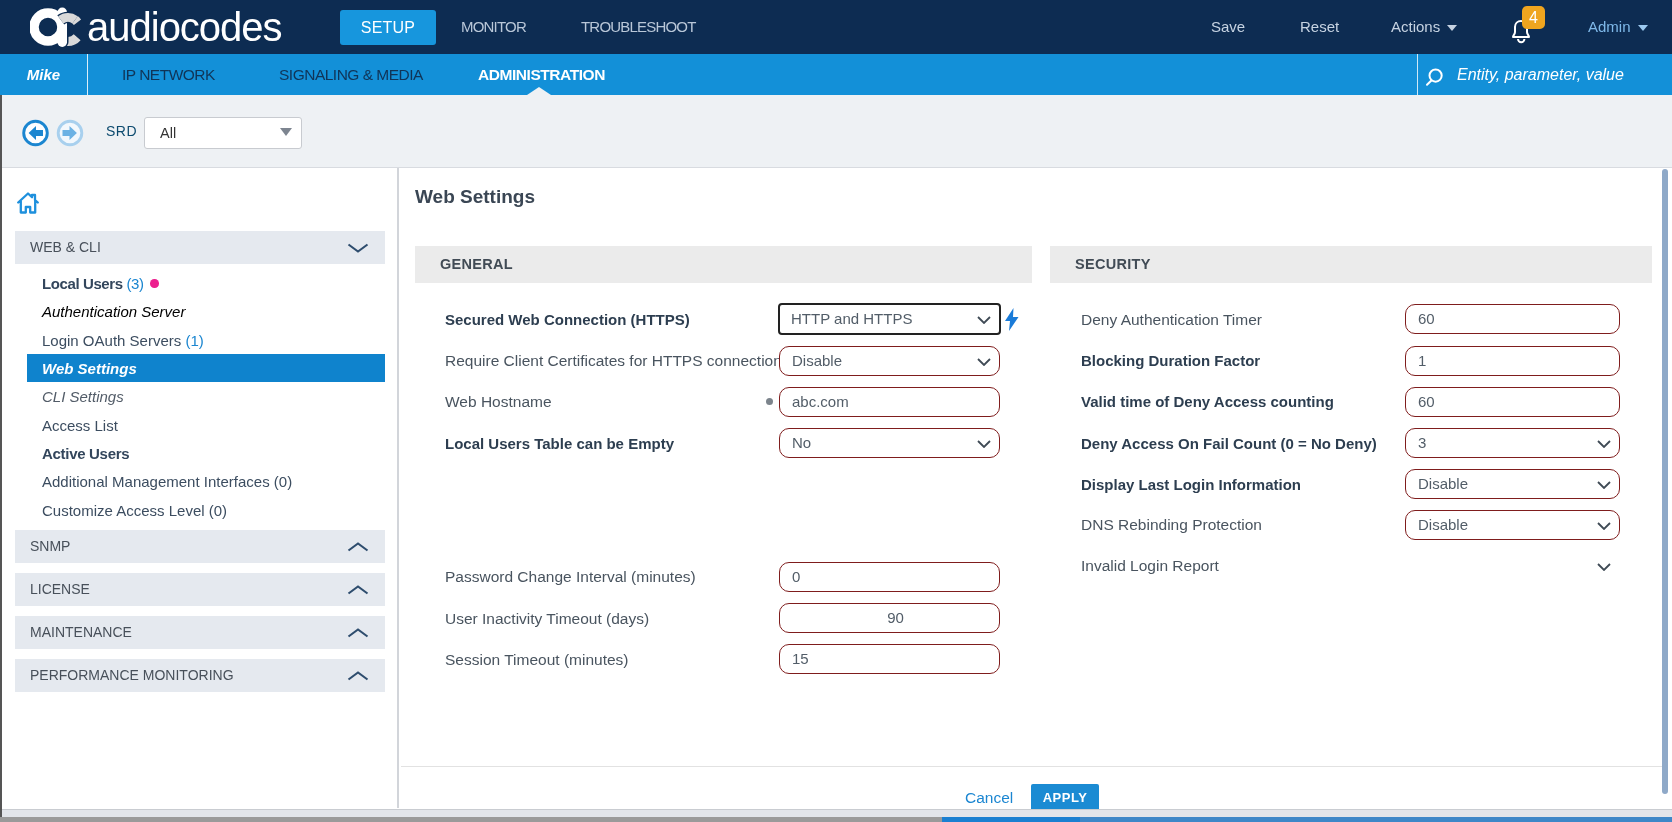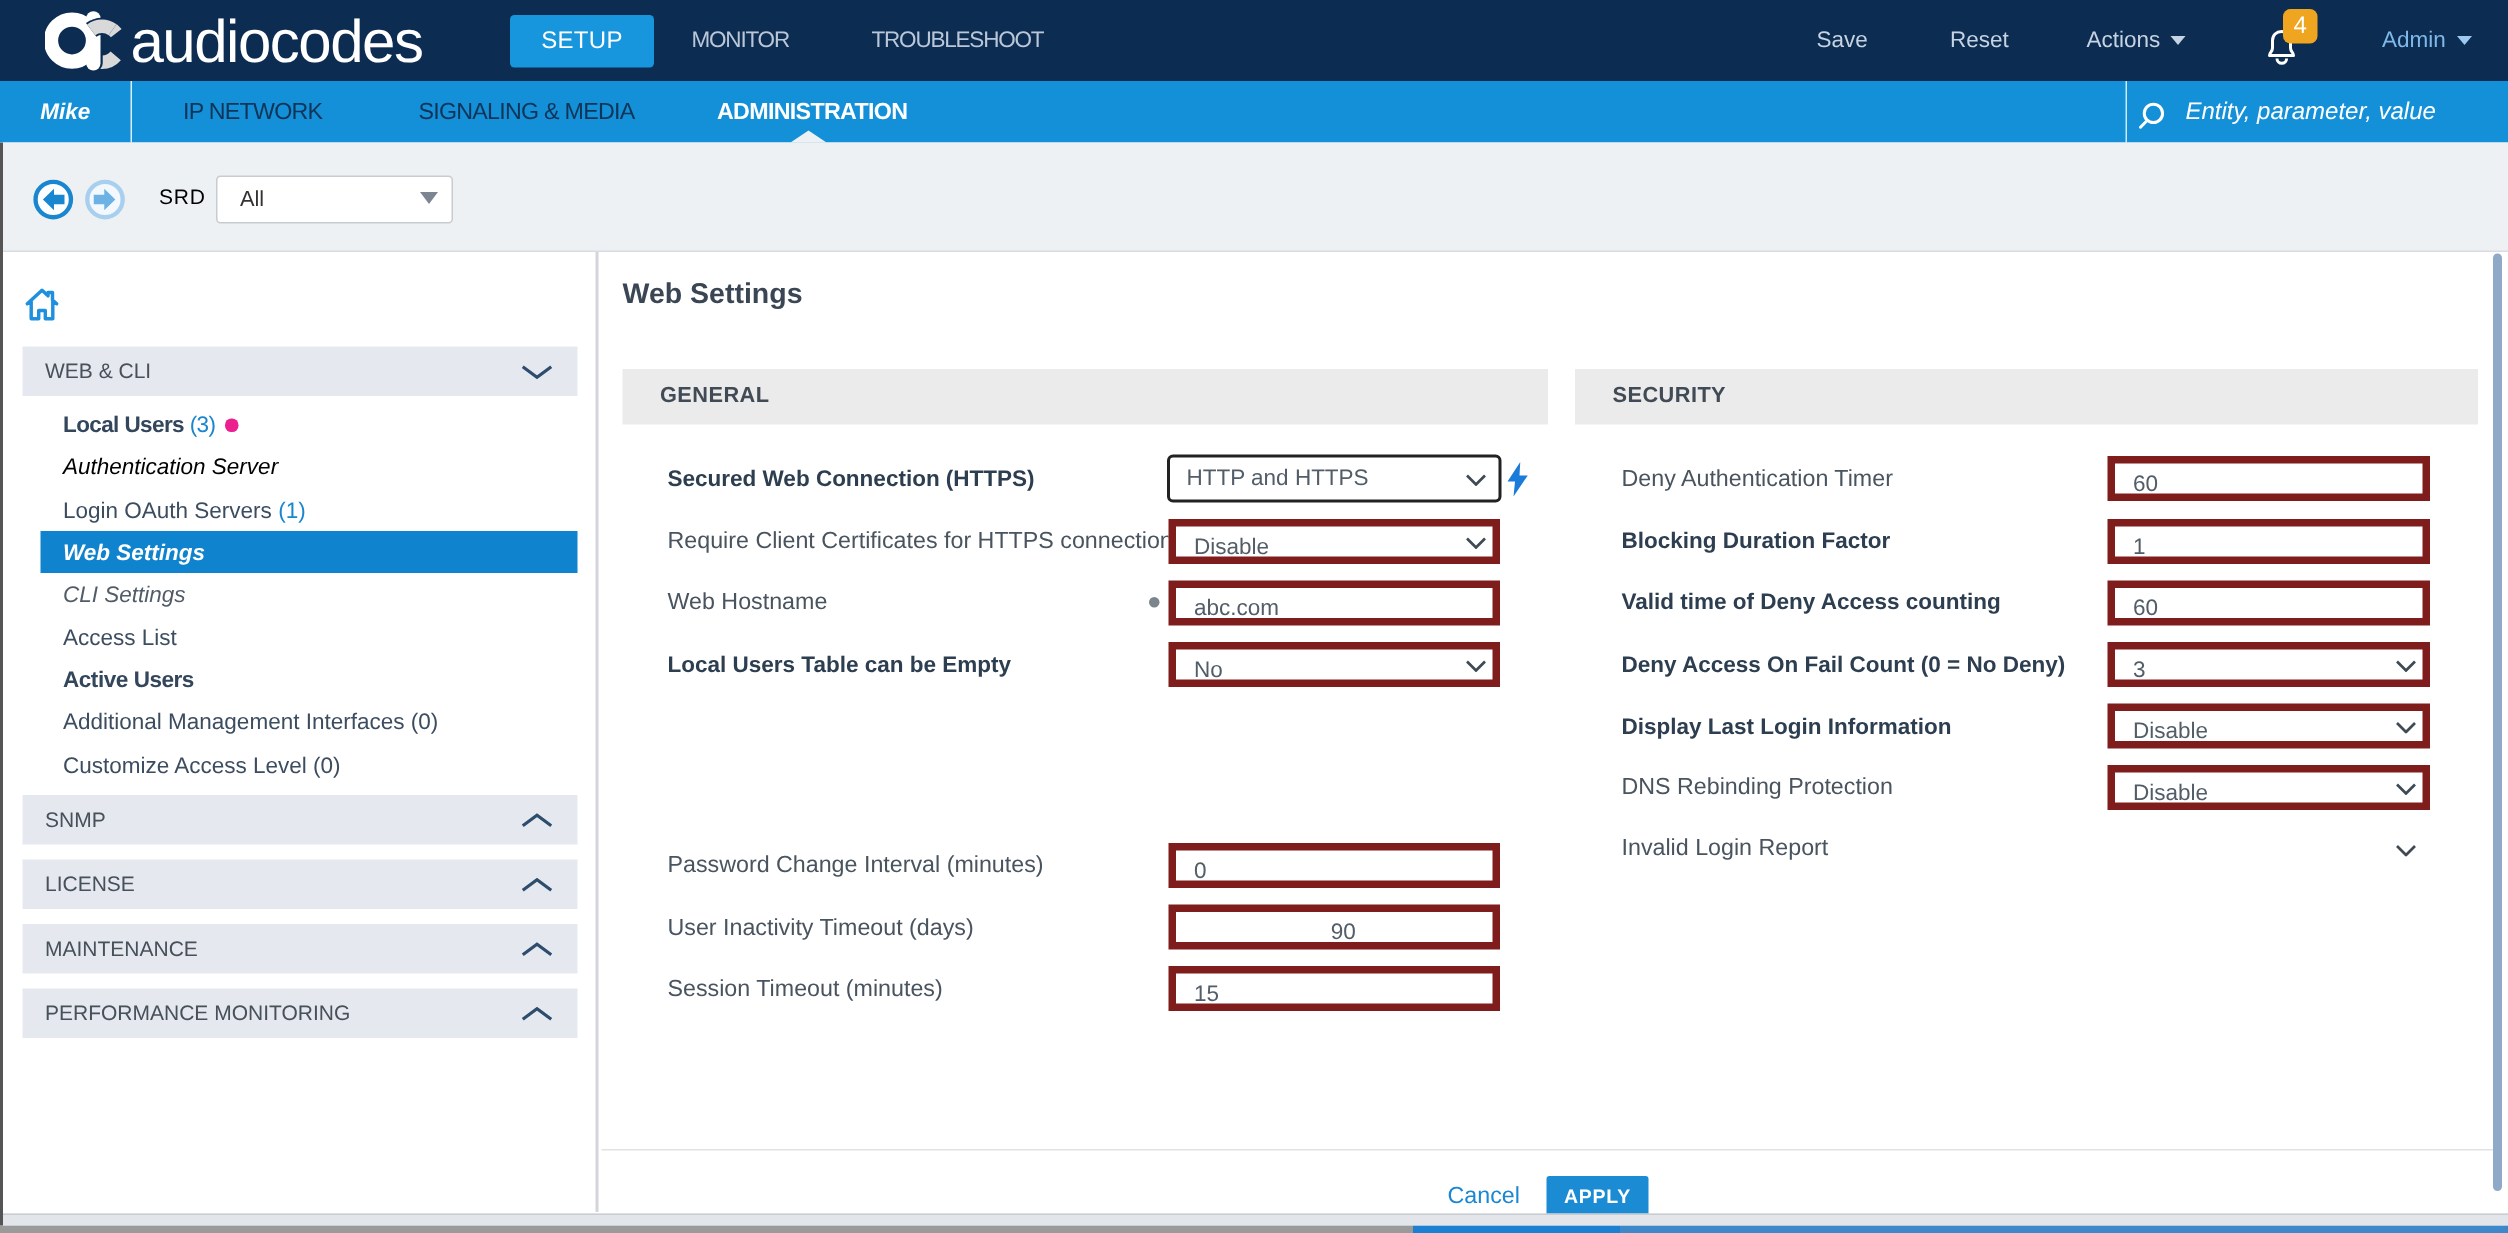--- a/index.html
+++ b/index.html
@@ -22,21 +22,21 @@
   
   #sidebar { position:absolute; left:0; top:168px; width:399px; height:640px; background:#fff; border-right:2px solid #d2d5da; }
   .sideband { position:absolute; left:15px; width:370px; height:33px; background:#e5e9ef; color:#48505a; font-size:14px; font-weight:400; line-height:33px; padding-left:15px; }
   .sitem { position:absolute; left:42px; font-size:15px; color:#3c4d60; white-space:nowrap; }
   .blue { color:#1b86d0; }
   
   #main { position:absolute; left:401px; top:168px; width:1271px; height:654px; background:#fff; }
   .secband { position:absolute; height:37px; background:#ebebeb; color:#414b55; font-size:14.5px; font-weight:700; line-height:37px; padding-left:25px; letter-spacing:0.3px; }
   .flabel { position:absolute; font-size:15.5px; color:#49545f; white-space:nowrap; }
   .fbold { font-weight:700; color:#2d3e50; font-size:15px; }
-  .ibox { position:absolute; background:#fff; border:5px solid #7f1d1d; border-radius:0; font-size:15px; color:#525d68; line-height:28px; padding-left:12px; }
+  .ibox { position:absolute; background:#fff; border:1px solid #7f1d1d; border-radius:10px; font-size:15px; color:#525d68; line-height:28px; padding-left:12px; }
   .chev { position:absolute; width:14px; height:8px; }
   
   #bandA { position:absolute; left:0; top:809px; width:1672px; height:8px; background:#e2e5ea; border-top:1px solid #c9ccd1; }
   #leftborder { position:absolute; left:0; top:95px; width:2px; height:722px; background:#555; }
 </style>
 </head>
 <body>
 <div id="app">
   <div id="topbar">
     <svg class="abs" style="left:30px;top:6px" width="290" height="44" viewBox="0 0 290 44">
@@ -77,21 +77,21 @@
     <div class="bluetab" style="left:1457px;color:#ffffff;font-style:italic;font-size:16px;letter-spacing:0px;">Entity, parameter, value</div>
   </div>
   <div id="notch"></div>
   <div id="toolbar">
     <svg class="abs" style="left:21px;top:24px" width="64" height="28" viewBox="0 0 64 28">
       <circle cx="14.5" cy="14" r="11.8" fill="#fdfeff" stroke="#1b86d0" stroke-width="2.9"></circle>
       <path d="M7.6 14 L15 6.9 L15 10.9 L22 10.9 L22 17.1 L15 17.1 L15 21.1 Z" fill="#1b86d0"></path>
       <circle cx="49" cy="14" r="11.8" fill="#f2f8fd" stroke="#a8d0ee" stroke-width="2.9"></circle>
       <path d="M55.9 14 L48.5 6.9 L48.5 10.9 L41.5 10.9 L41.5 17.1 L48.5 17.1 L48.5 21.1 Z" fill="#6cb2e4"></path>
     </svg>
-    <div class="abs" style="left:106px;top:0;height:73px;line-height:73px;font-size:14px;color:#000000;letter-spacing:0.5px;">SRD</div>
+    <div class="abs" style="left:106px;top:0;height:73px;line-height:73px;font-size:14px;color:#0c4a6e;letter-spacing:0.5px;">SRD</div>
     <div class="abs" style="left:144px;top:22px;width:158px;height:32px;background:#fff;border:1px solid #c8cbd0;border-radius:3px;"></div>
     <div class="abs" style="left:160px;top:22px;height:32px;line-height:32px;font-size:14.5px;color:#333;">All</div>
     <div class="abs" style="left:280px;top:33px;width:0;height:0;border-left:6.5px solid transparent;border-right:6.5px solid transparent;border-top:8.5px solid #7d8590;"></div>
   </div>
   <div id="sidebar">
     <svg class="abs" style="left:16px;top:23px" width="24" height="25" viewBox="0 0 24 25">
       <path d="M2.2 11.5 L12 2.5 L16 6.2 V4 h3 v5 l2.8 2.5 M4.8 10 V21.5 h5 v-5.5 h4.4 v5.5 h5 V10" fill="none" stroke="#1e90dd" stroke-width="2.3" stroke-linejoin="round" stroke-linecap="round"></path>
     </svg>
     <div class="abs" style="left:54px;top:24px;font-size:17px;color:#1e90dd;letter-spacing:-0.2px;margin-top:38px;">TIME &amp; DATE</div>
     <div class="sideband" style="top:63px;">WEB &amp; CLI

